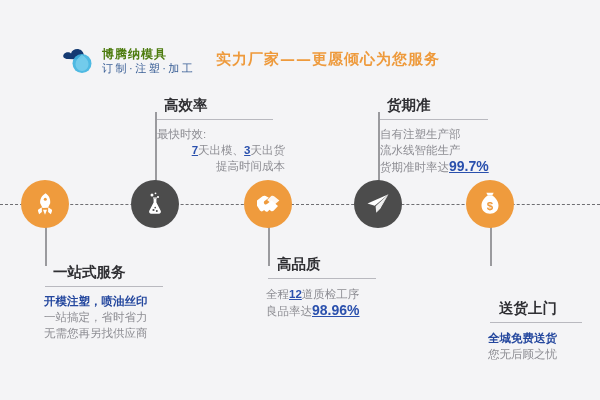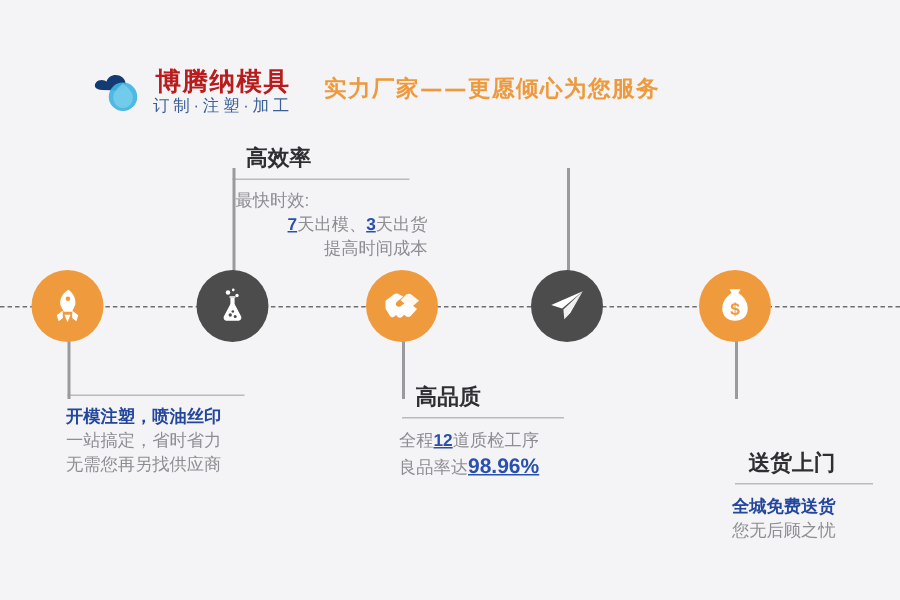--- a/index.html
+++ b/index.html
@@ -9,21 +9,21 @@
     font-family:"Liberation Sans","DejaVu Sans",sans-serif;
     overflow:hidden;
     position:relative;
   }
   #canvas{position:relative;width:600px;height:400px;}
 
   
   .logo-wrap{position:absolute;left:62px;top:46px;display:flex;align-items:center;}
   .logo-mark{width:34px;height:30px;position:relative;flex:0 0 auto;}
   .logo-text{margin-left:6px;line-height:1;}
-  .logo-title{font-size:17px;font-weight:bold;color:#b91c1c;letter-spacing:1px;white-space:nowrap;text-align:center;}
+  .logo-title{font-size:12px;font-weight:bold;color:#4d7c0f;letter-spacing:1px;white-space:nowrap;}
   .logo-sub{font-size:11px;color:#3a5f96;letter-spacing:2.5px;margin-top:3px;white-space:nowrap;}
 
   .headline{
     position:absolute;left:216px;top:50px;
     font-size:15px;font-weight:bold;color:#ee9a3c;
     letter-spacing:1px;white-space:nowrap;
     font-family:"DejaVu Serif","Liberation Serif",serif;
   }
 
   
@@ -136,20 +136,21 @@
     <span>
       <svg width="26" height="26" viewBox="0 0 26 26">
         <path d="M9.3 1.8h7.4l-1.5 2.6H10.8z" fill="#ffffff"></path>
         <path d="M10.8 4.4h4.4c3.3 2.1 6.3 5.8 6.3 10.2 0 5.3-3.9 8.2-8.5 8.2S4.5 19.9 4.5 14.6c0-4.4 3-8.1 6.3-10.2z" fill="#ffffff"></path>
         <text x="13" y="19.3" font-size="11.5" font-weight="bold" text-anchor="middle" fill="#ef9b3d" font-family="'Liberation Sans',sans-serif">$</text>
       </svg>
     </span>
   </div>
 
   <div class="block" style="left:45px;top:263px;width:135px;">
+    <div class="title" style="margin-left:-1px;">一站式服务</div>
     <div class="title-rule" style="width:118px;"></div>
     <div class="lines" style="margin-top:6px;margin-left:-1px;">
       <span class="l blue">开模注塑，喷油丝印</span>
       <span class="l">一站搞定，省时省力</span>
       <span class="l">无需您再另找供应商</span>
     </div>
   </div>
 
   <div class="block" style="left:155px;top:96px;width:130px;">
     <div class="title">高效率</div>
@@ -163,20 +164,29 @@
 
   <div class="block" style="left:268px;top:255px;width:130px;">
     <div class="title">高品质</div>
     <div class="title-rule" style="width:108px;"></div>
     <div class="lines" style="margin-top:7px;margin-left:-2px;">
       <span class="l"><span>全程</span><span class="num">12</span><span>道质检工序</span></span>
       <span class="l"><span>良品率达</span><span class="num big">98.96%</span></span>
     </div>
   </div>
 
+  <div class="block" style="left:378px;top:96px;width:140px;">
+    <div class="title">货期准</div>
+    <div class="title-rule" style="width:110px;"></div>
+    <div class="lines" style="margin-top:6px;margin-left:2px;">
+      <span class="l">自有注塑生产部</span>
+      <span class="l">流水线智能生产</span>
+      <span class="l"><span>货期准时率达</span><span class="num big">99.7%</span></span>
+    </div>
+  </div>
 
   <div class="block" style="left:490px;top:255px;width:110px;margin-top:44px;">
     <div class="title">送货上门</div>
     <div class="title-rule" style="width:92px;"></div>
     <div class="lines" style="margin-top:7px;margin-left:-2px;">
       <span class="l blue">全城免费送货</span>
       <span class="l">您无后顾之忧</span>
     </div>
   </div>
 

